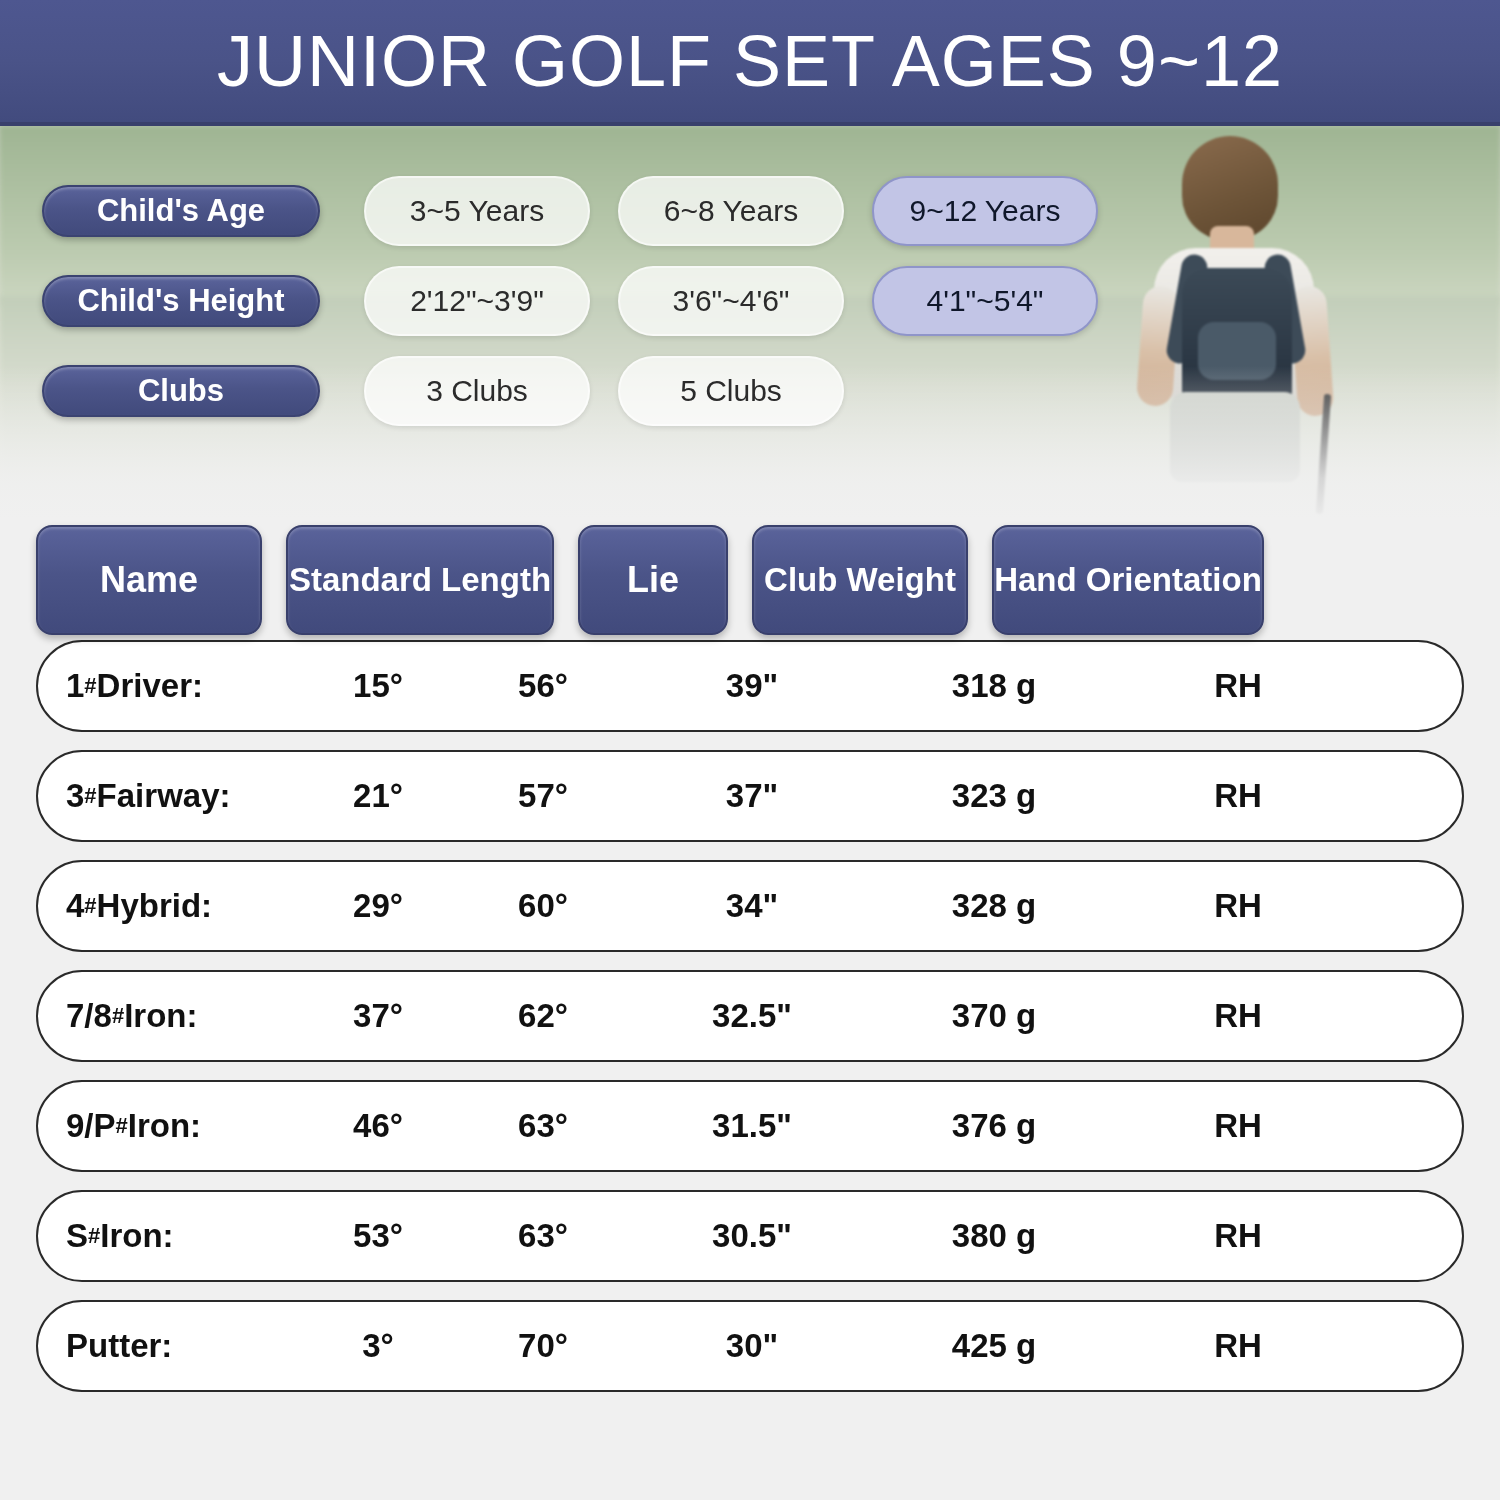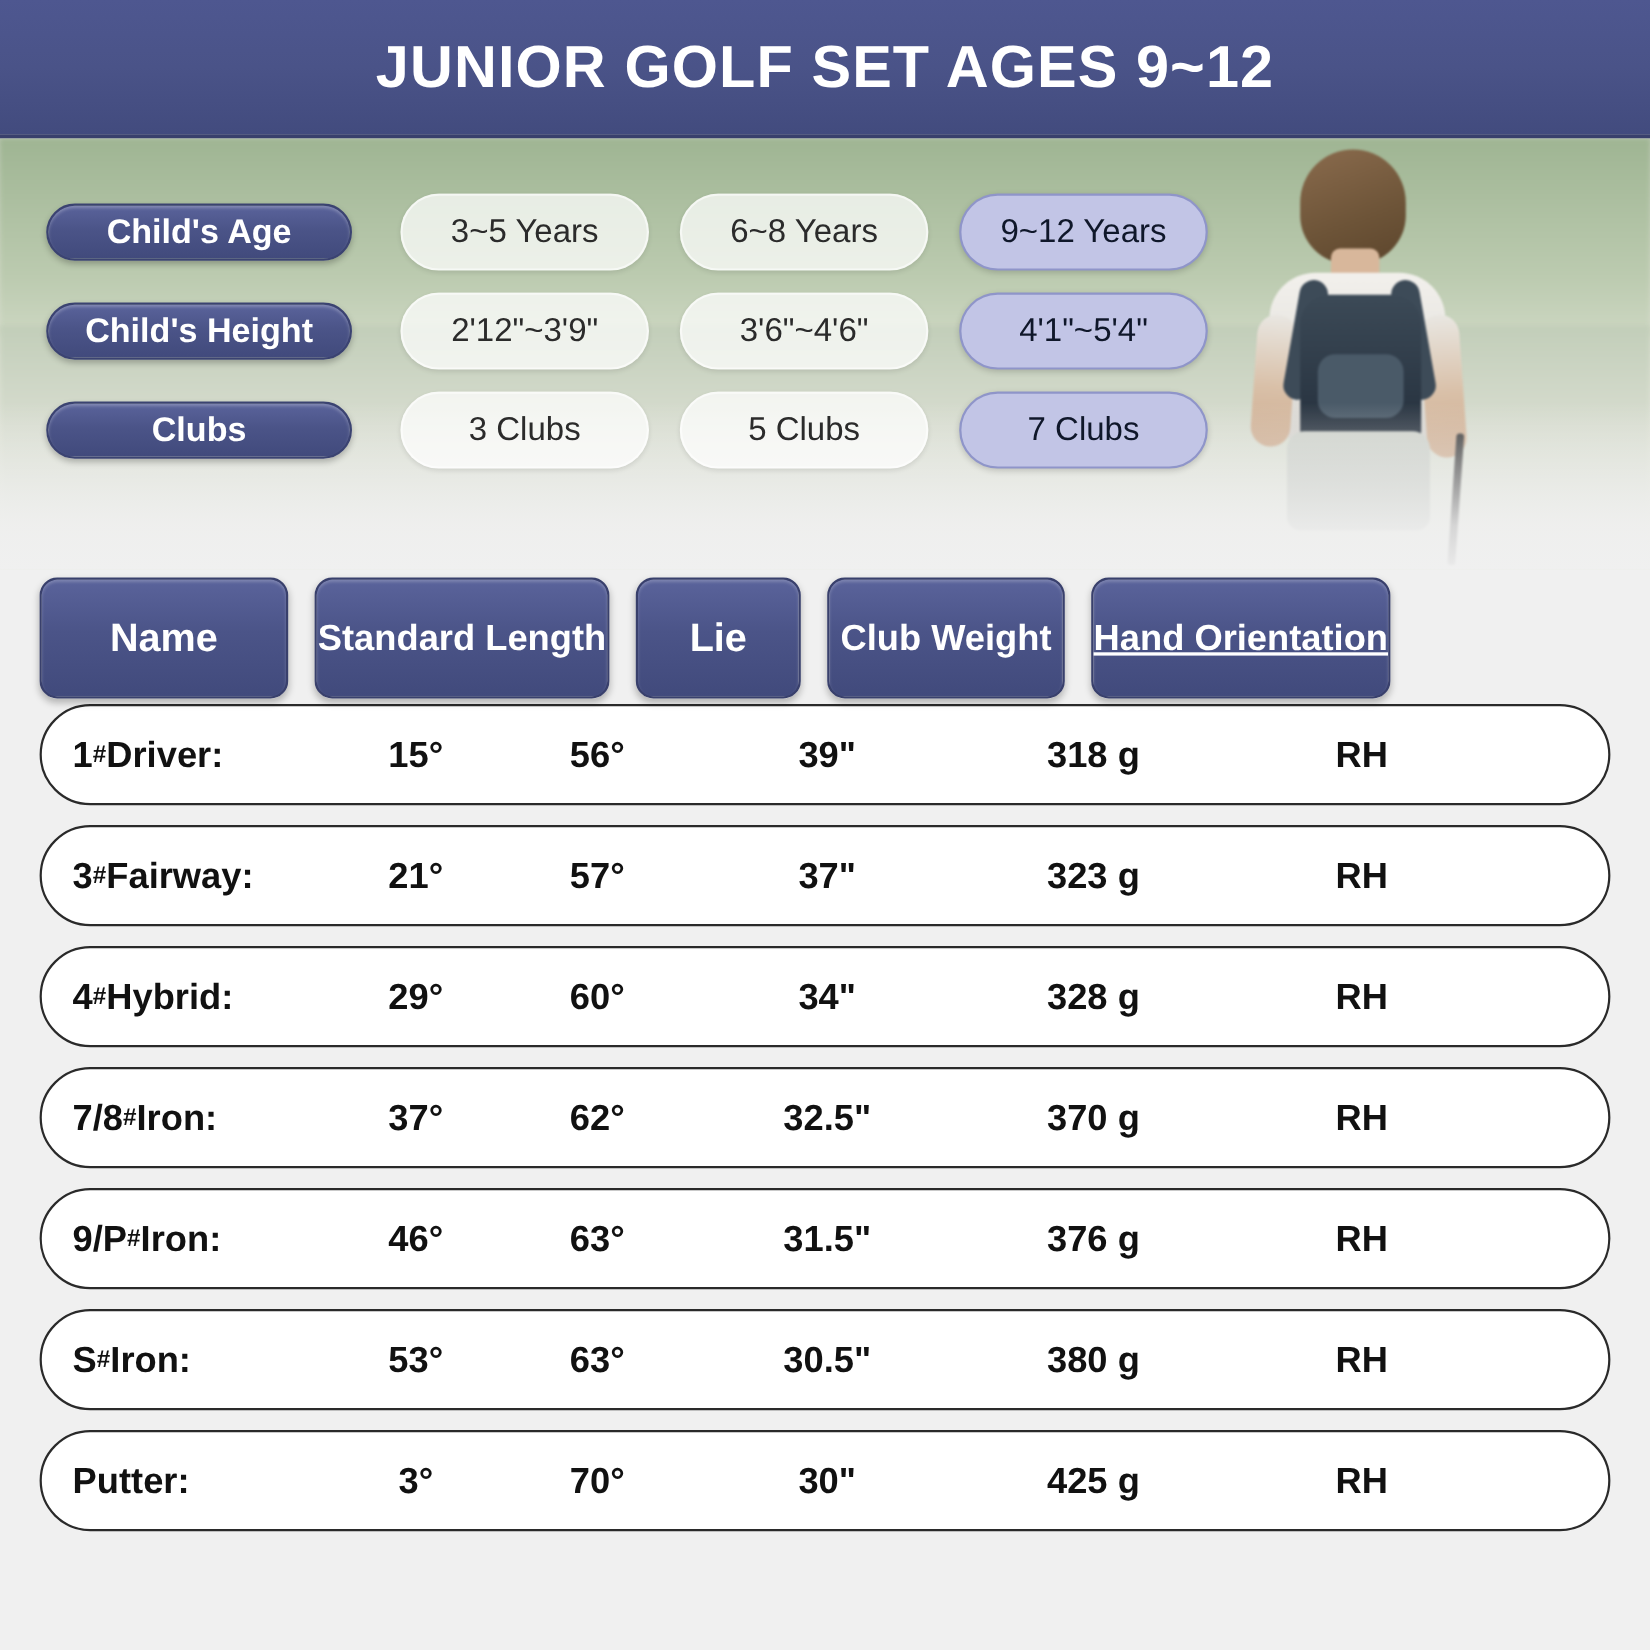--- a/index.html
+++ b/index.html
@@ -29,22 +29,22 @@
     width: 1500px;
     height: 122px;
     background: linear-gradient(180deg, #4e5790 0%, #4a5388 50%, #424b7e 100%);
     border-bottom: 4px solid #39406c;
     display: flex;
     align-items: center;
     justify-content: center;
   }
   .title-text {
     color: #ffffff;
-    font-size: 54px;
-    font-weight: bold;
+    font-size: 72px;
+    font-weight: normal;
     letter-spacing: 1px;
     text-align: center;
     white-space: nowrap;
   }
 
   
   .hero {
     position: absolute;
     left: 0;
     top: 126px;
@@ -245,21 +245,21 @@
     font-weight: bold;
     display: flex;
     align-items: center;
     justify-content: center;
     text-align: center;
     line-height: 1.04;
     box-shadow: 0 4px 7px rgba(0,0,0,0.25), inset 0 2px 3px rgba(255,255,255,0.22);
     box-sizing: border-box;
     margin-right: 24px;
   }
-  .head-cell:last-child { margin-right: 0; text-decoration: underline; }
+  .head-cell:last-child { margin-right: 0; }
   .col-name   { width: 226px; }
   .col-loft   { width: 180px; }
   .col-lie    { width: 150px; }
   .col-std    { width: 268px; font-size: 33px; }
   .col-weight { width: 216px; font-size: 33px; }
   .col-hand   { width: 272px; font-size: 33px; }
 
   .data-row {
     display: flex;
     align-items: center;
@@ -334,21 +334,20 @@
       <div class="pill-label">Child's Height</div>
       <div class="pill-opt">2'12"~3'9"</div>
       <div class="pill-opt">3'6"~4'6"</div>
       <div class="pill-opt selected">4'1"~5'4"</div>
     </div>
 
     <div class="sel-row">
       <div class="pill-label">Clubs</div>
       <div class="pill-opt">3 Clubs</div>
       <div class="pill-opt">5 Clubs</div>
-      <div class="pill-opt selected">7 Clubs</div>
     </div>
 
   </div>
 
   <div class="table-wrap">
 
     <div class="head-row">
       <div class="head-cell col-name">Name</div>
       <div class="head-cell col-std">Standard Length</div>
       <div class="head-cell col-lie">Lie</div>

